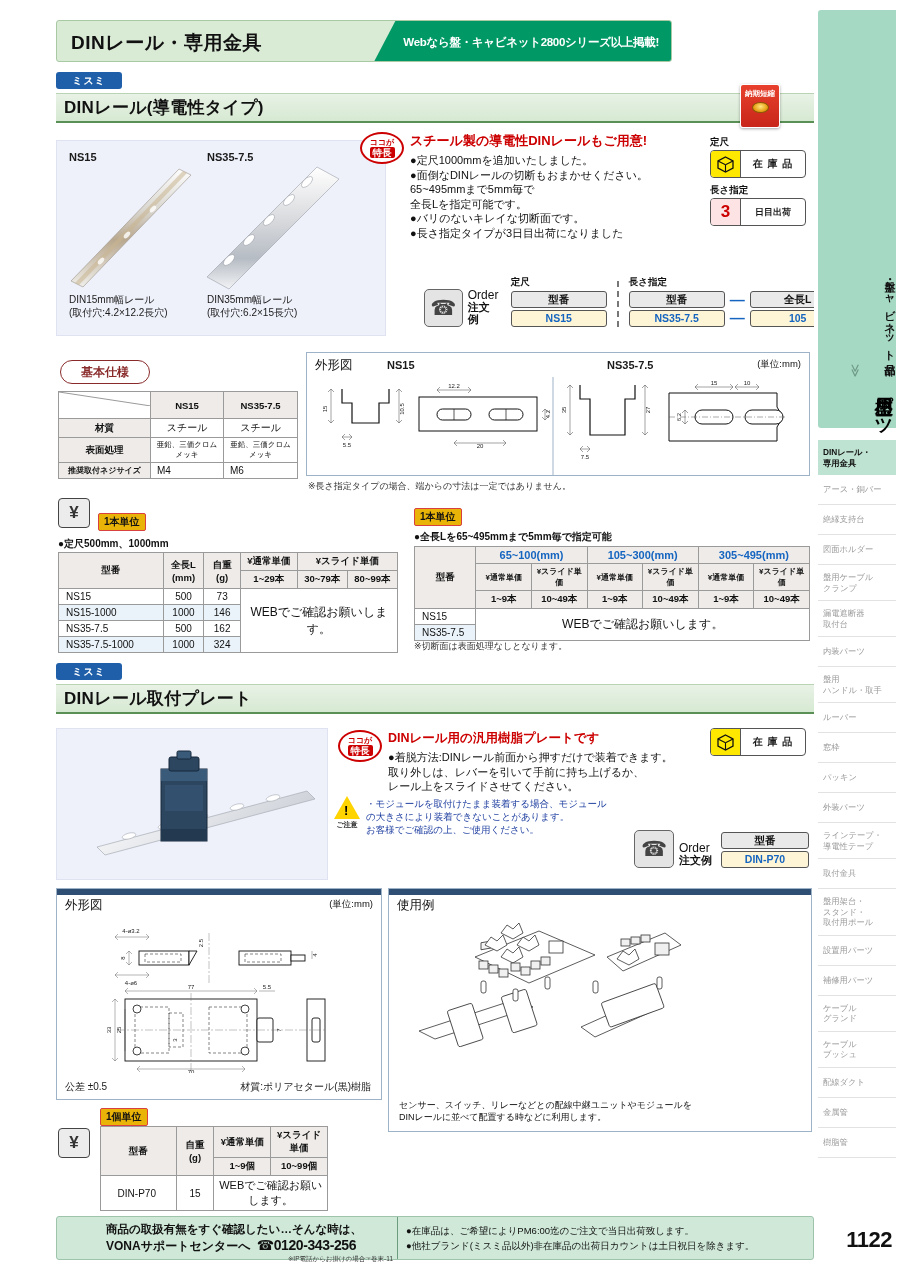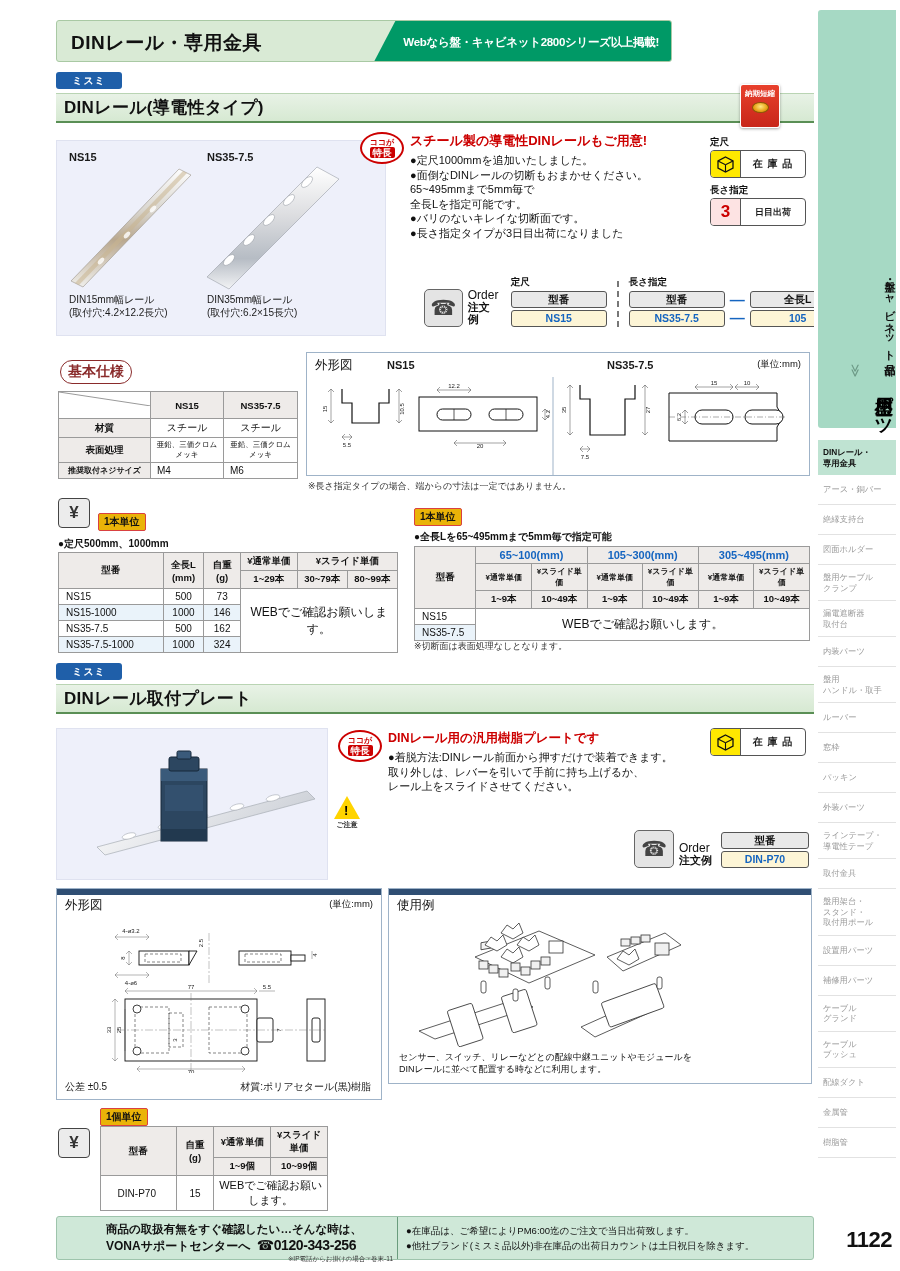--- a/index.html
+++ b/index.html
@@ -174,22 +174,22 @@
     border: 1px solid #9a9a9a; text-align: center; padding: 2px 3px;
     font-weight: normal; color: #111;
   }
   table.tbl th { background: #eeebe9; font-weight: bold; font-size: 9.5px; }
   .modelcell { color: #1565c0; font-weight: bold; text-align: left !important; padding-left: 7px !important; }
   .rowalt { background: #eaf3fa; }
   .web-note { font-size: 12px; }
 
   
   .chip-spec {
-    width: 72px; height: 24px; border: 1.6px solid #8a2b2b; border-radius: 12px;
-    color: #8a2b2b; font-size: 14px; font-weight: bold;
+    width: 90px; height: 24px; border: 1.6px solid #8a2b2b; border-radius: 12px;
+    color: #8a2b2b; font-size: 12px; font-weight: bold;
     display: flex; align-items: center; justify-content: center;
   }
   .yen-ic {
     width: 32px; height: 30px; border: 1.5px solid #444; border-radius: 4px;
     background: #ececec; display:flex; align-items:center; justify-content:center;
     font-size: 17px; font-weight: bold; color: #333;
   }
   .unit-chip {
     border: 1.4px solid #d94141; color: #111; background: #eab308;
     font-size: 10px; font-weight: bold; padding: 1px 5px; border-radius: 2px;
@@ -637,20 +637,25 @@
       </div>
       <div class="stk-tx">在 庫 品</div>
     </div>
   </div>
 
   <div style="position:absolute;left:334px;top:796px;display:flex;gap:6px;align-items:flex-start;">
     <div style="text-align:center;">
       <div class="tri"></div>
       <div style="font-size:7px;font-weight:bold;margin-top:1px;">ご注意</div>
     </div>
+    <div class="caution-txt" style="margin-top:1px;">
+      <div>・モジュールを取付けたまま装着する場合、モジュール</div>
+      <div>の大きさにより装着できないことがあります。</div>
+      <div>お客様でご確認の上、ご使用ください。</div>
+    </div>
   </div>
 
   <div style="position:absolute;left:634px;top:830px;display:flex;align-items:flex-end;gap:5px;">
     <div class="ord-ic">☎</div>
     <div class="ord-txt" style="margin-bottom:2px;">
       <div class="en">Order</div>
       <div>注文例</div>
     </div>
     <div style="margin-left:4px;">
       <div class="oc hd" style="width:88px;">型番</div>
@@ -730,21 +735,21 @@
       <text class="dim" x="134" y="161" text-anchor="middle">70</text>
       <text class="dimv" x="54" y="117" transform="rotate(-90 54 117)" text-anchor="middle">33</text>
       <text class="dimv" x="64" y="117" transform="rotate(-90 64 117)" text-anchor="middle">25</text>
       <text class="dimv" x="120" y="127" transform="rotate(-90 120 127)" text-anchor="middle">3</text>
       <text class="dimv" x="224" y="117" transform="rotate(-90 224 117)" text-anchor="middle">7</text>
     </svg>
     <div style="position:absolute;left:8px;bottom:5px;font-size:10px;">公差 ±0.5</div>
     <div style="position:absolute;right:10px;bottom:5px;font-size:10px;">材質:ポリアセタール(黒)樹脂</div>
   </div>
 
-  <div class="panel" style="position:absolute;left:388px;top:888px;width:424px;height:196px;">
+  <div class="panel" style="position:absolute;left:388px;top:888px;width:424px;height:244px;">
     <div class="panel-top"></div>
     <div style="position:absolute;left:8px;top:8px;" class="panel-title">使用例</div>
     <svg width="424" height="150" style="position:absolute;left:0;top:26px;">
       <g stroke="#333" fill="#fff" stroke-width="0.8">
 
         <polygon points="86,42 150,16 206,40 140,68"></polygon>
         <g fill="#f4f4f4">
           <rect x="92" y="44" width="10" height="7" transform="skewY(-10)"></rect>
         </g>
 

